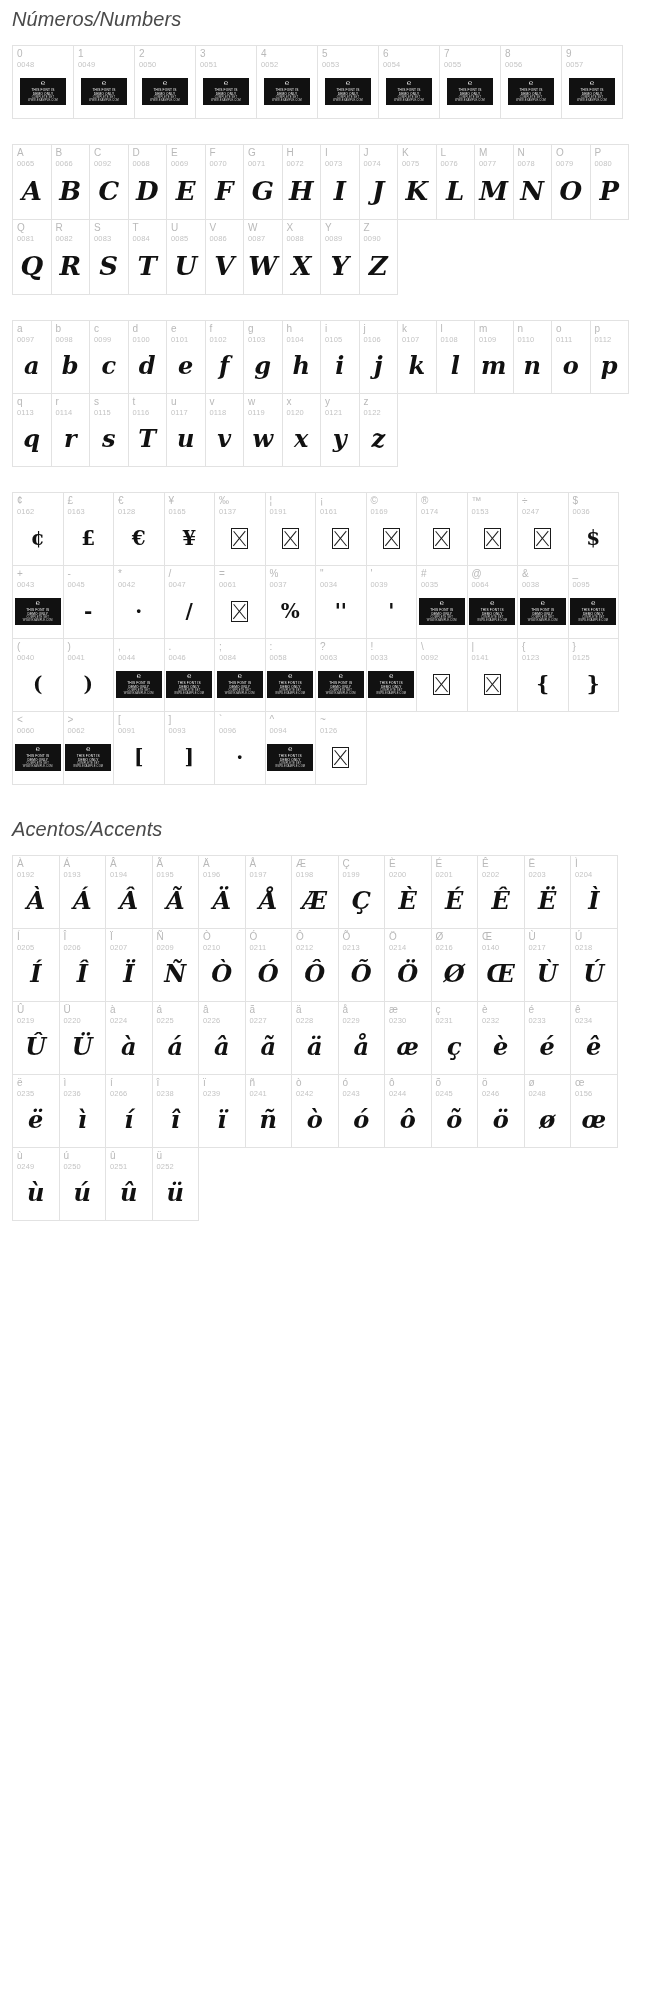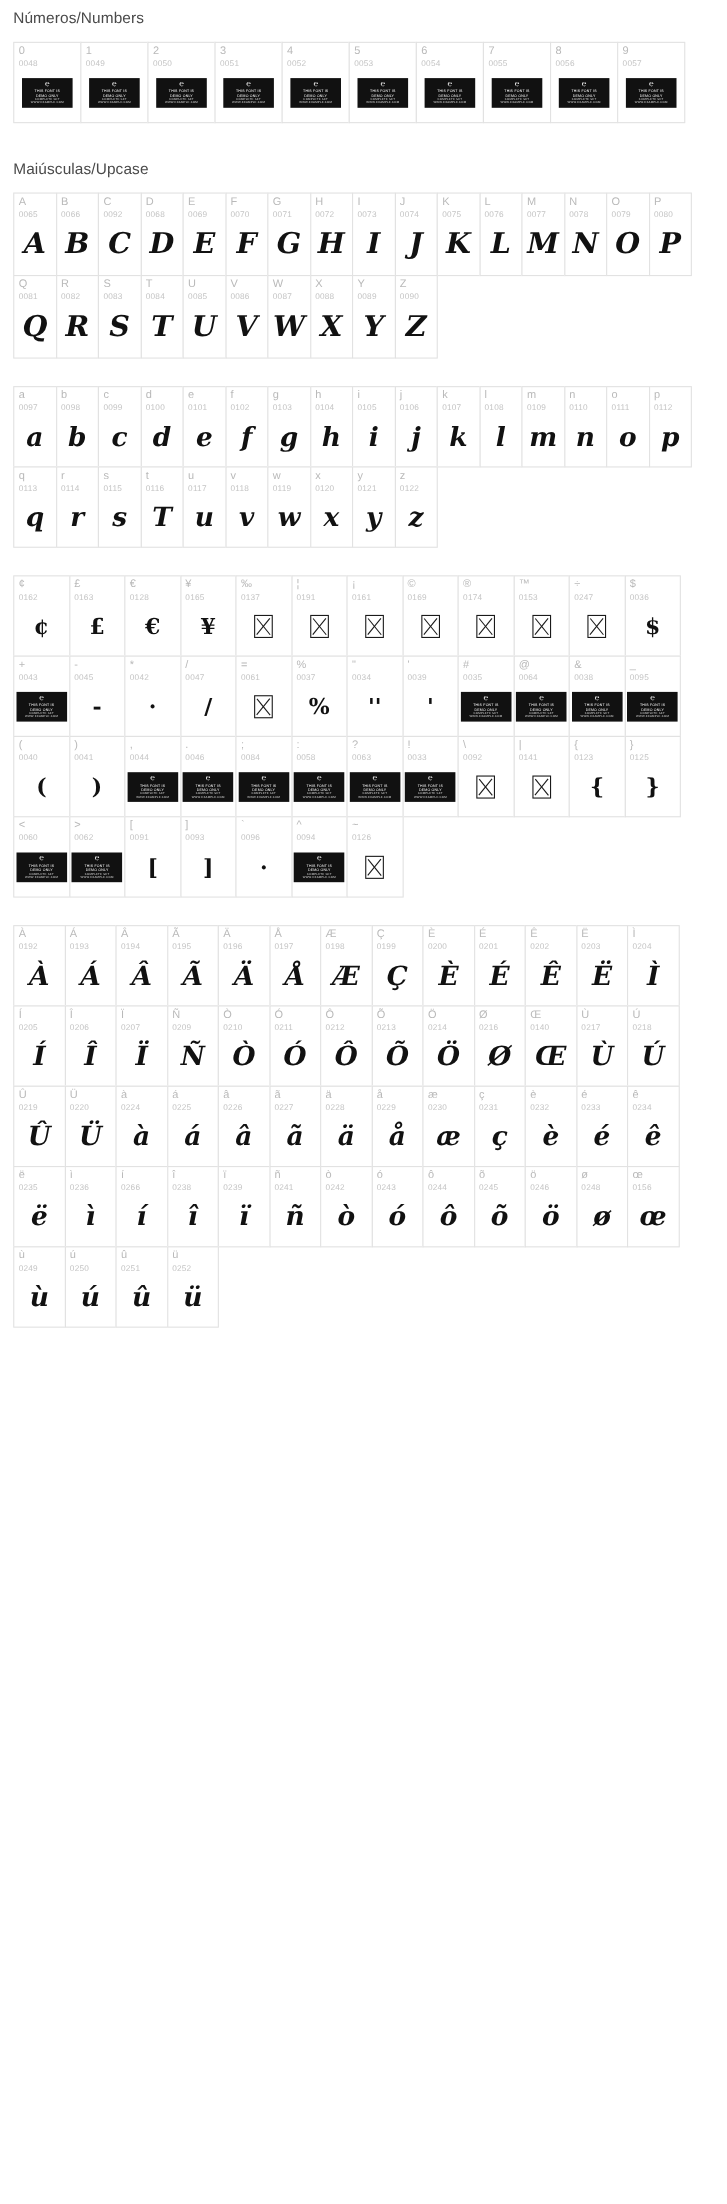--- a/index.html
+++ b/index.html
@@ -15,25 +15,26 @@
     -webkit-font-smoothing: antialiased;
   }
   .page {
     width: 661px;
     padding: 0 0 40px 0;
   }
   .section {
     margin-bottom: 26px;
   }
   .section-title {
-    font-size: 14px;
+    font-size: 20px;
     color: #4a4a4a;
     font-weight: 400;
     padding: 8px 0 14px 12px;
     letter-spacing: 0.1px;
+    font-style: italic;
   }
   .grid {
     display: flex;
     flex-wrap: wrap;
     padding-left: 12px;
     padding-right: 12px;
   }
   
   .cell {
     border: 1px solid #e2e2e2;
@@ -292,21 +293,20 @@
               <div class="l1">THIS FONT IS</div>
               <div class="l1">DEMO ONLY</div>
               <div class="l2">COMPLETE SET</div>
               <div class="l2">WWW.EXAMPLE.COM</div>
             </div>
           </div>
         </div>
       </div>
     </div>
     <div class="section">
-      <div class="section-title">Maiúsculas/Upcase</div>
       <div class="grid upcase">
         <div class="cell">
           <div class="meta">
             <span class="ch">A</span>
             <span class="code">0065</span>
           </div>
           <div class="glyphwrap">
             <span class="glyph">A</span>
           </div>
         </div>
@@ -1244,20 +1244,21 @@
             <span class="ch">~</span>
             <span class="code">0126</span>
           </div>
           <div class="glyphwrap">
             <div class="notdef"></div>
           </div>
         </div>
       </div>
     </div>
     <div class="section">
+      <div class="section-title">Acentos/Accents</div>
       <div class="grid accents">
         <div class="cell">
           <div class="meta">
             <span class="ch">À</span>
             <span class="code">0192</span>
           </div>
           <div class="glyphwrap">
             <span class="glyph">À</span>
           </div>
         </div>

